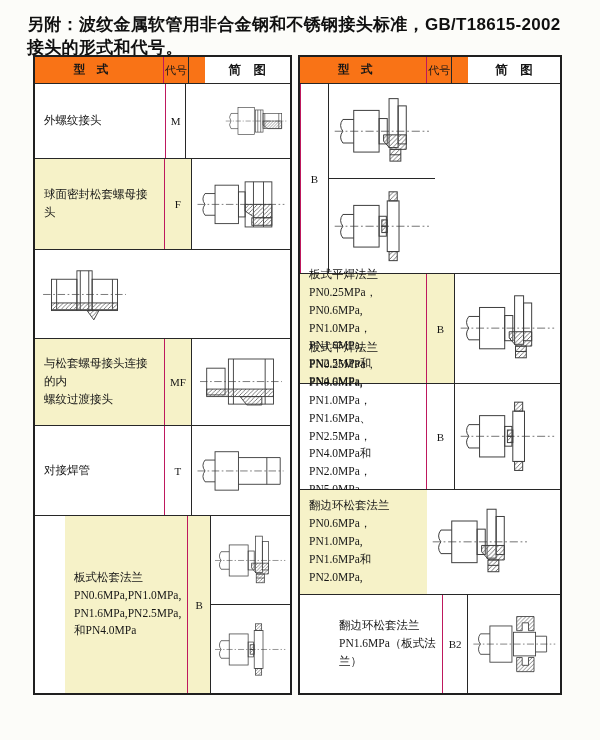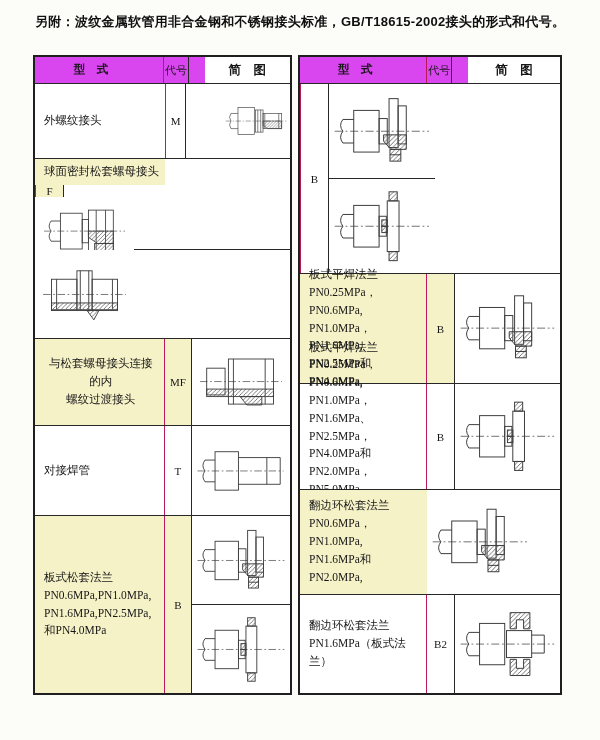--- a/index.html
+++ b/index.html
@@ -3,54 +3,54 @@
 <meta charset="utf-8">
 <style>
   html,body{margin:0;padding:0;}
   body{
     width:600px;height:740px;position:relative;overflow:hidden;
     background:#fcfcf9;
     font-family:"Liberation Serif","DejaVu Serif",serif;
     color:#161616;
   }
   .title{
-    position:absolute;left:35px;top:13px;width:545px;
+    position:absolute;left:27px;top:13px;width:545px;
     font-family:"Liberation Sans","DejaVu Sans",sans-serif;
-    font-weight:700;font-size:13px;letter-spacing:0.3px;color:#101010;
+    font-weight:700;font-size:17px;letter-spacing:0.3px;color:#101010;
   }
   .tbl{
     position:absolute;top:55px;box-sizing:border-box;
     border:2px solid #1f1f1f;background:#fff;
     display:flex;flex-direction:column;height:640px;
   }
   #left-table{left:33px;width:259px;}
   #right-table{left:298px;width:264px;}
   .row{display:flex;box-sizing:border-box;border-bottom:1px solid #272727;}
-  .row:last-child{border-bottom:none;flex:1;}
-  .hrow{background:#d946ef;height:27px;flex:0 0 27px;
+  .row:last-child{border-bottom:none;flex:1;margin-left:30px;}
+  .hrow{background:#f97316;height:27px;flex:0 0 27px;
     font-family:"Liberation Sans","DejaVu Sans",sans-serif;font-weight:700;font-size:12.5px;gap:16px;}
   .cell{box-sizing:border-box;display:flex;align-items:center;}
   .c-type{padding:4px 6px 4px 9px;font-size:11.5px;line-height:1.55;white-space:pre-line;}
   .c-code{justify-content:center;border-left:1px solid #be185d;border-right:1px solid #272727;
     font-size:11px;font-weight:400;}
   .c-diag{flex-direction:column;padding:0;background:#fff;}
   #left-table .c-type{width:130px;}
   #left-table .c-code{width:29px;}
   #left-table .c-diag{width:99px;}
   #right-table .c-type{width:127px;}
   #right-table .c-code{width:29px;}
   #right-table .c-diag{width:106px;}
   .hrow .cell{justify-content:center;padding:0;white-space:normal;}
   .hl{background:#f6f2c8;}
   .sub{width:100%;flex:1;display:flex;align-items:center;justify-content:center;box-sizing:border-box;}
   .sub + .sub{border-top:1px solid #272727;}
   .diag{width:100%;height:100%;display:flex;align-items:center;justify-content:center;}
   .diag svg{width:94%;height:92%;}
   
-  .L1{height:75px;gap:36px;} .L2{height:91px;flex-direction:column;} .L3{height:89px;} .L4{height:87px;text-align:center;} .L5{height:90px;}
+  .L1{height:75px;gap:36px;} .L2{height:91px;} .L3{height:89px;} .L4{height:87px;} .L5{height:90px;}
   .R1{height:190px;} .R2{height:110px;} .R3{height:106px;} .R4{height:105px;}
 </style>
 </head>
 <body>
 
 <div class="title">另附：波纹金属软管用非合金钢和不锈钢接头标准，GB/T18615-2002接头的形式和代号。</div>
 
 <div class="tbl" id="left-table">
   <div class="row hrow">
     <div class="cell c-type">型　式</div>

